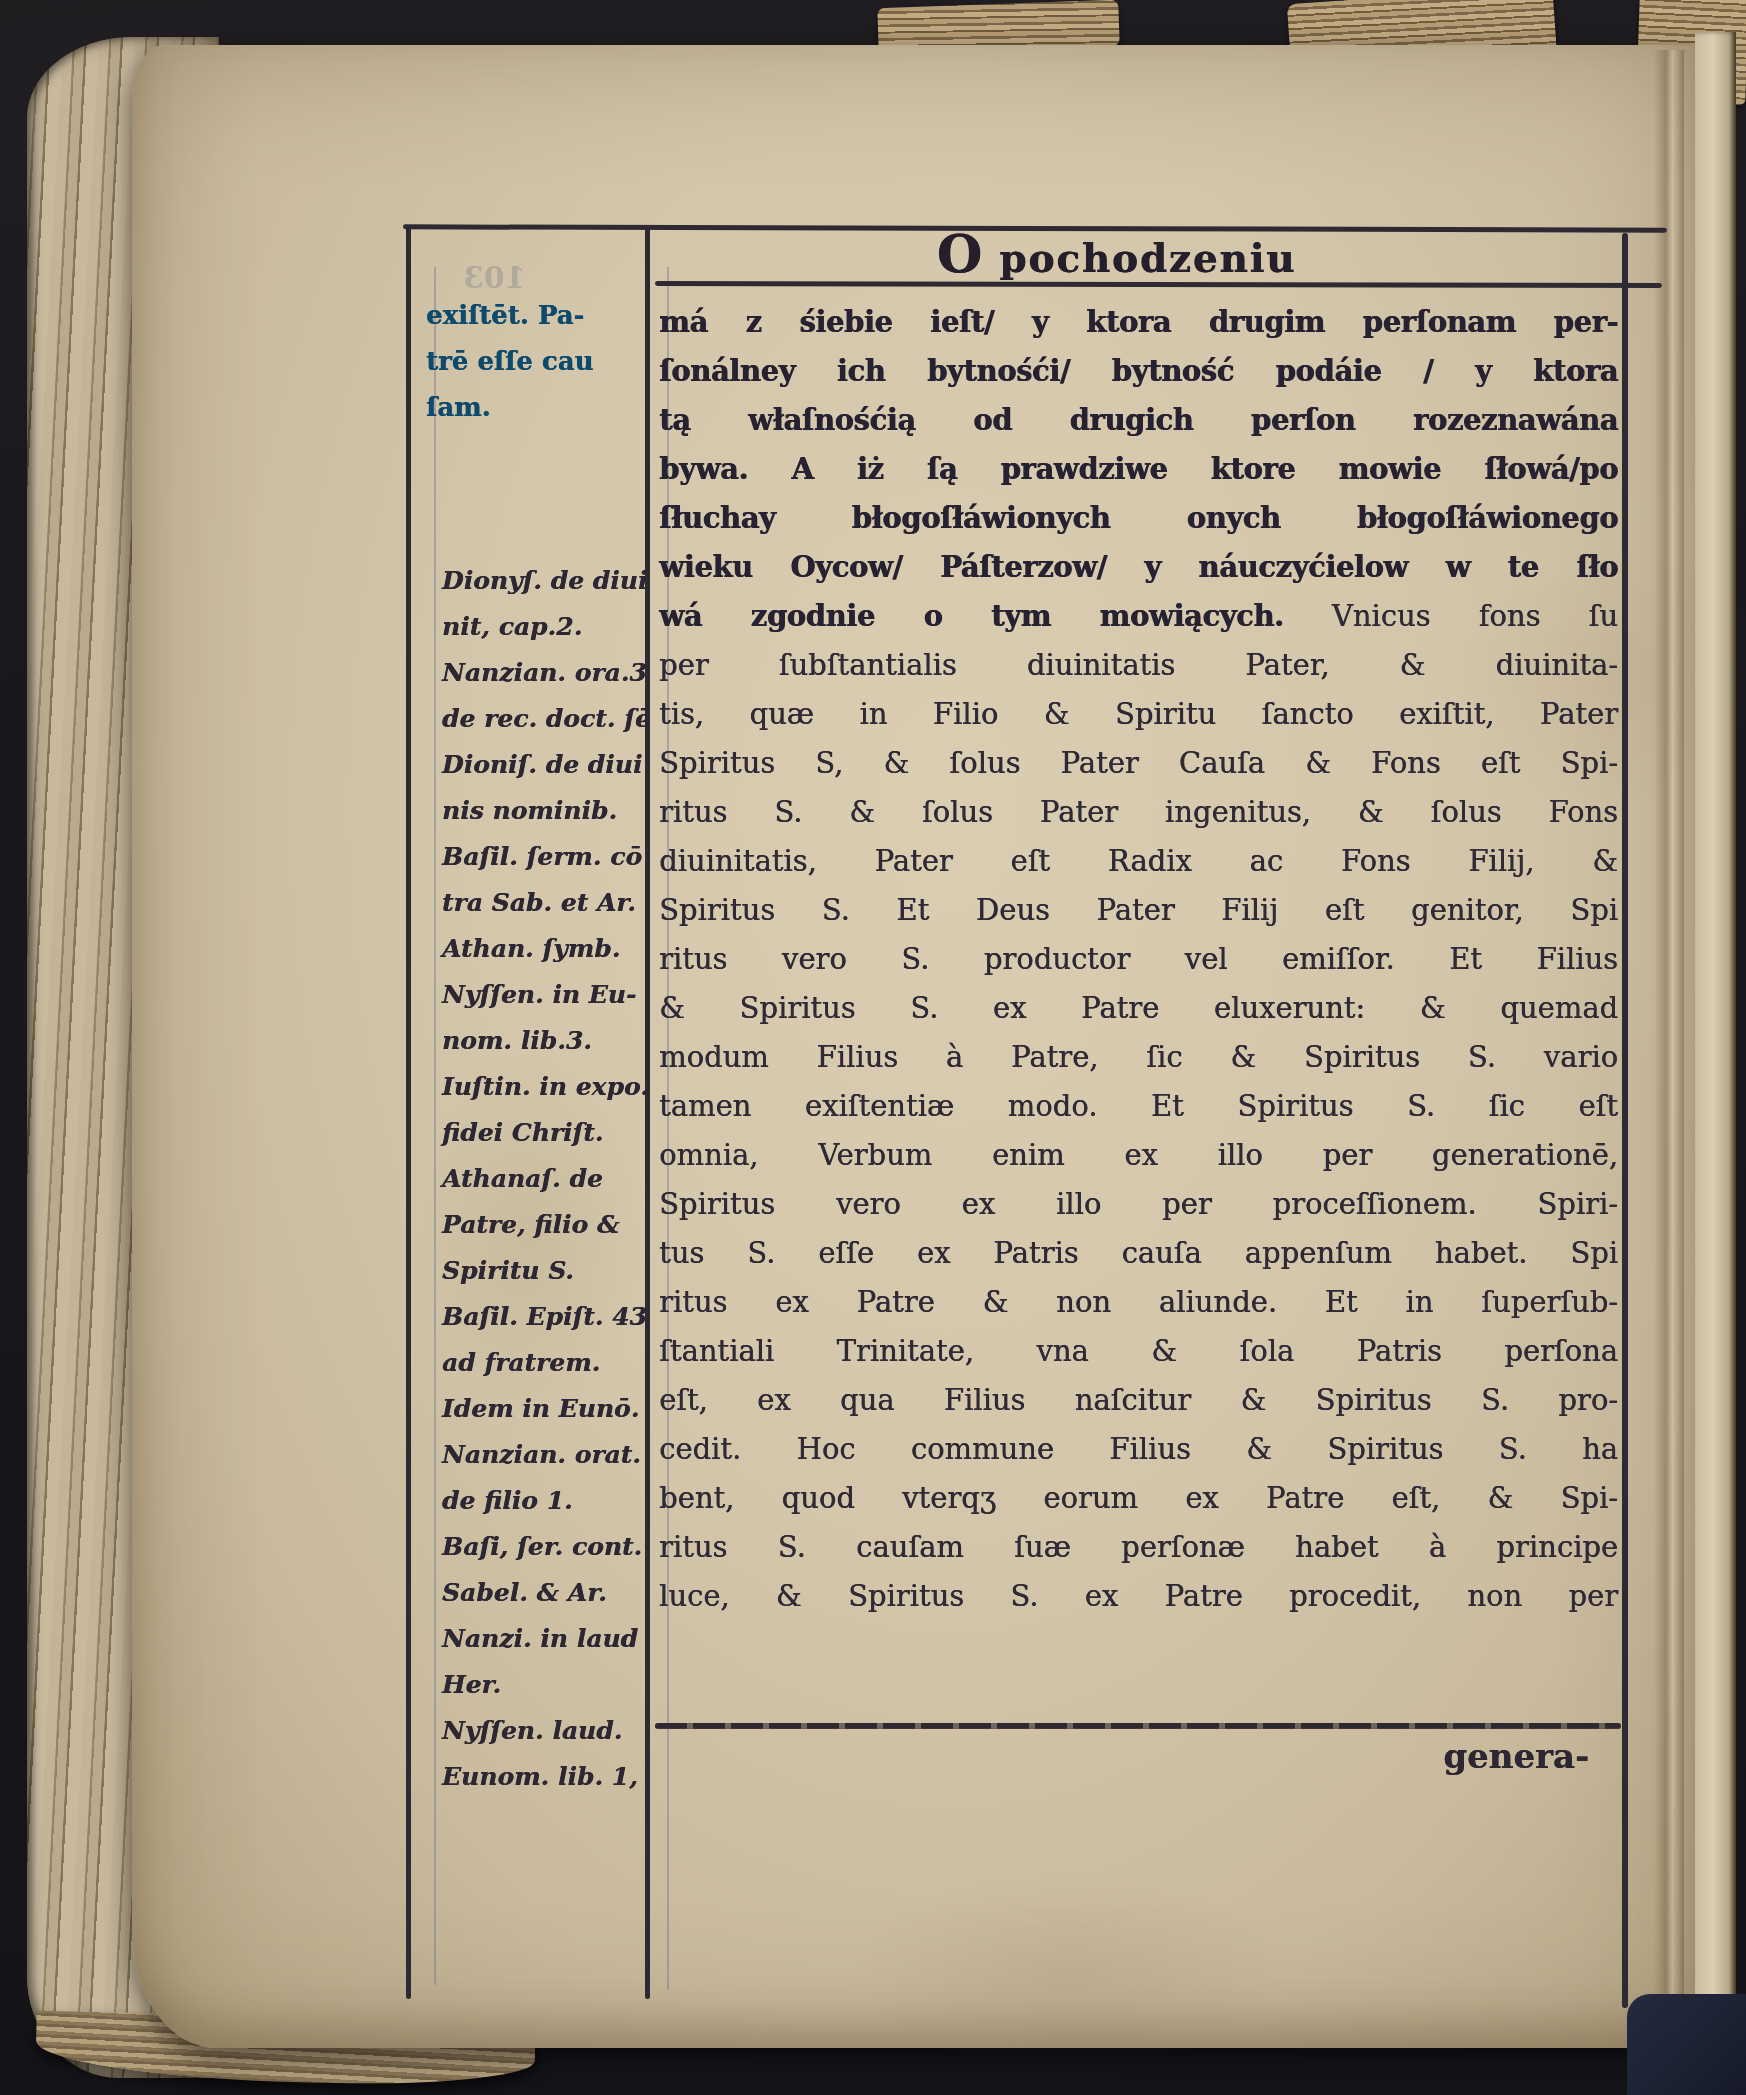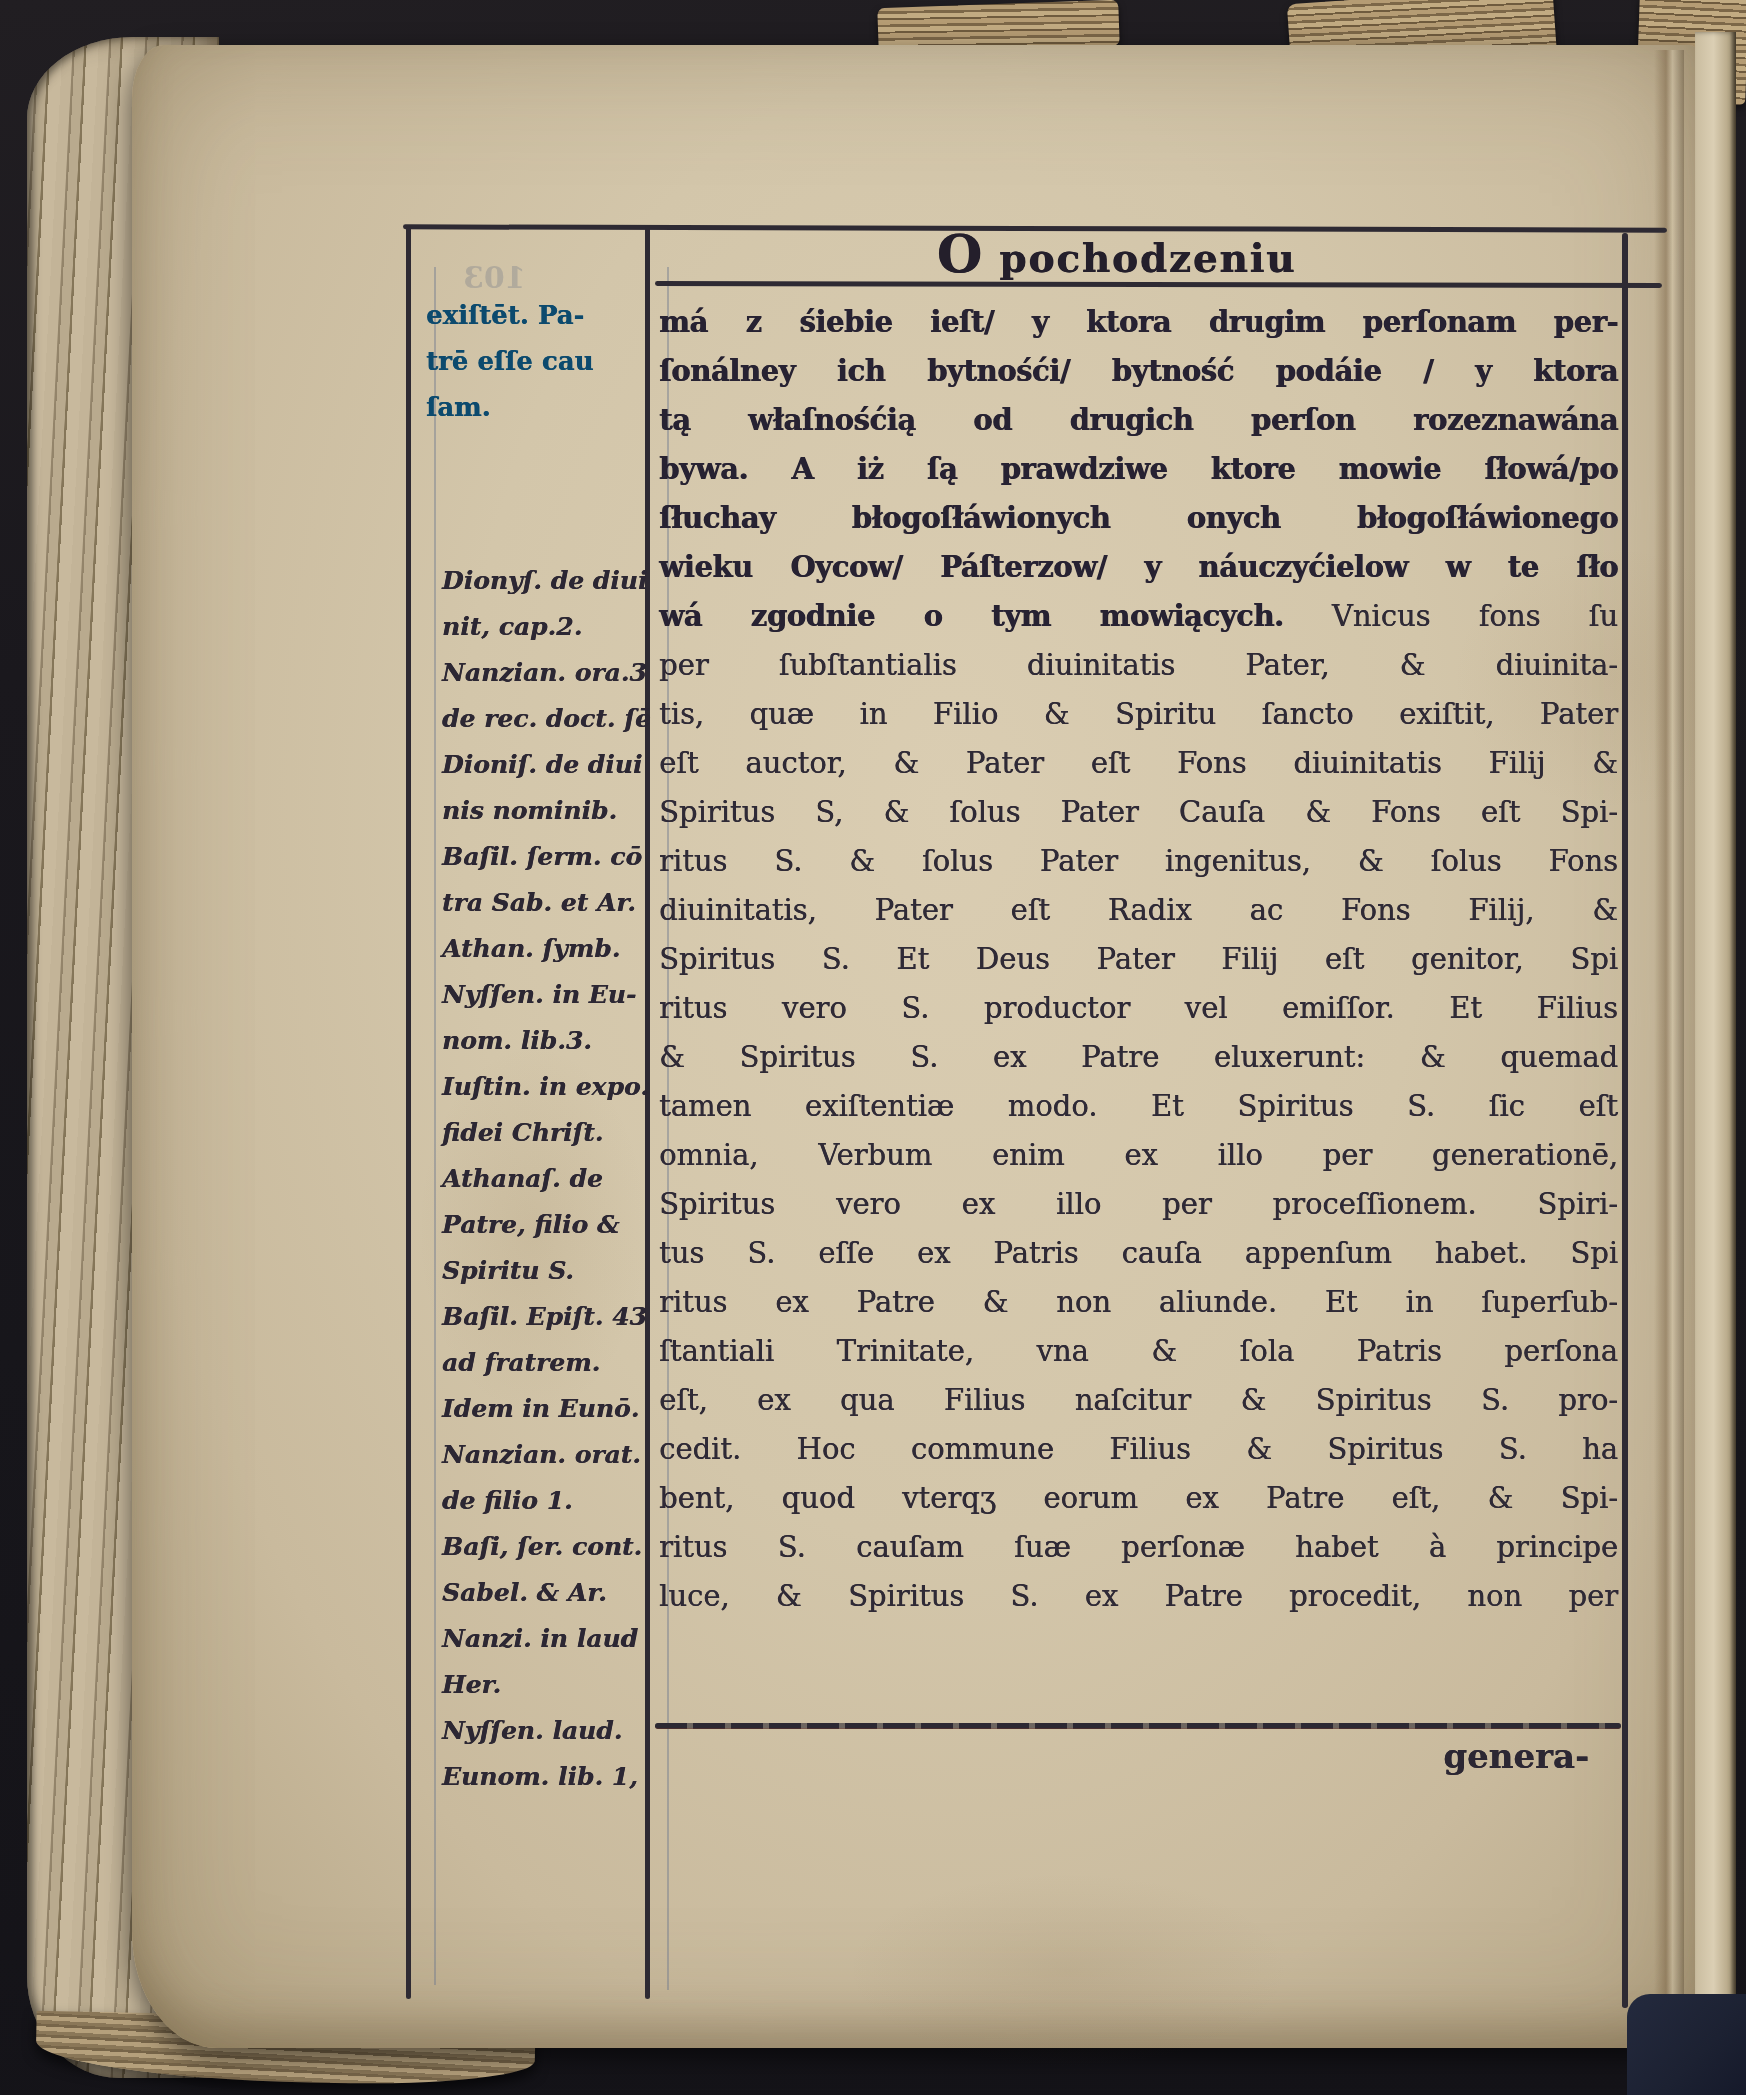--- a/index.html
+++ b/index.html
@@ -161,27 +161,27 @@
 <div class="main-text">
     <div class="t-line"><span class="seg fraktur">má z śiebie ieſt/ y ktora drugim perſonam per-</span></div>
     <div class="t-line"><span class="seg fraktur">ſonálney ich bytnośći/ bytność podáie / y ktora</span></div>
     <div class="t-line"><span class="seg fraktur">tą właſnośćią od drugich perſon rozeznawána</span></div>
     <div class="t-line"><span class="seg fraktur">bywa. A iż ſą prawdziwe ktore mowie ſłowá/po</span></div>
     <div class="t-line"><span class="seg fraktur">ſłuchay błogoſłáwionych onych błogoſłáwionego</span></div>
     <div class="t-line"><span class="seg fraktur">wieku Oycow/ Páſterzow/ y náuczyćielow w te ſło</span></div>
     <div class="t-line"><span class="seg fraktur">wá zgodnie o tym mowiących.</span><span class="seg roman"> Vnicus fons ſu</span></div>
     <div class="t-line"><span class="seg roman">per ſubſtantialis diuinitatis Pater, &amp; diuinita-</span></div>
     <div class="t-line"><span class="seg roman">tis, quæ in Filio &amp; Spiritu ſancto exiſtit, Pater</span></div>
-    <div class="t-line"><span class="seg roman">eſt auctor, &amp; Pater eſt Fons diuinitatis Filij &amp;</span></div>
     <div class="t-line"><span class="seg roman">Spiritus S, &amp; ſolus Pater Cauſa &amp; Fons eſt Spi-</span></div>
     <div class="t-line"><span class="seg roman">ritus S. &amp; ſolus Pater ingenitus, &amp; ſolus Fons</span></div>
     <div class="t-line"><span class="seg roman">diuinitatis, Pater eſt Radix ac Fons Filij, &amp;</span></div>
     <div class="t-line"><span class="seg roman">Spiritus S. Et Deus Pater Filij eſt genitor, Spi</span></div>
     <div class="t-line"><span class="seg roman">ritus vero S. productor vel emiſſor. Et Filius</span></div>
     <div class="t-line"><span class="seg roman">&amp; Spiritus S. ex Patre eluxerunt: &amp; quemad</span></div>
+    <div class="t-line"><span class="seg roman">modum Filius à Patre, ſic &amp; Spiritus S. vario</span></div>
     <div class="t-line"><span class="seg roman">tamen exiſtentiæ modo. Et Spiritus S. ſic eſt</span></div>
     <div class="t-line"><span class="seg roman">omnia, Verbum enim ex illo per generationē,</span></div>
     <div class="t-line"><span class="seg roman">Spiritus vero ex illo per proceſſionem. Spiri-</span></div>
     <div class="t-line"><span class="seg roman">tus S. eſſe ex Patris cauſa appenſum habet. Spi</span></div>
     <div class="t-line"><span class="seg roman">ritus ex Patre &amp; non aliunde. Et in ſuperſub-</span></div>
     <div class="t-line"><span class="seg roman">ſtantiali Trinitate, vna &amp; ſola Patris perſona</span></div>
     <div class="t-line"><span class="seg roman">eſt, ex qua Filius naſcitur &amp; Spiritus S. pro-</span></div>
     <div class="t-line"><span class="seg roman">cedit. Hoc commune Filius &amp; Spiritus S. ha</span></div>
     <div class="t-line"><span class="seg roman">bent, quod vterqʒ eorum ex Patre eſt, &amp; Spi-</span></div>
     <div class="t-line"><span class="seg roman">ritus S. cauſam ſuæ perſonæ habet à principe</span></div>

